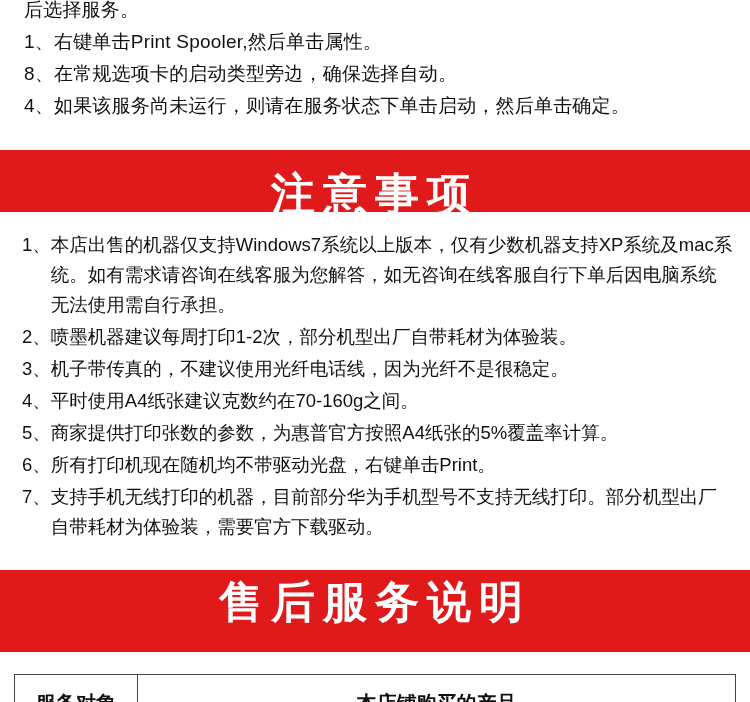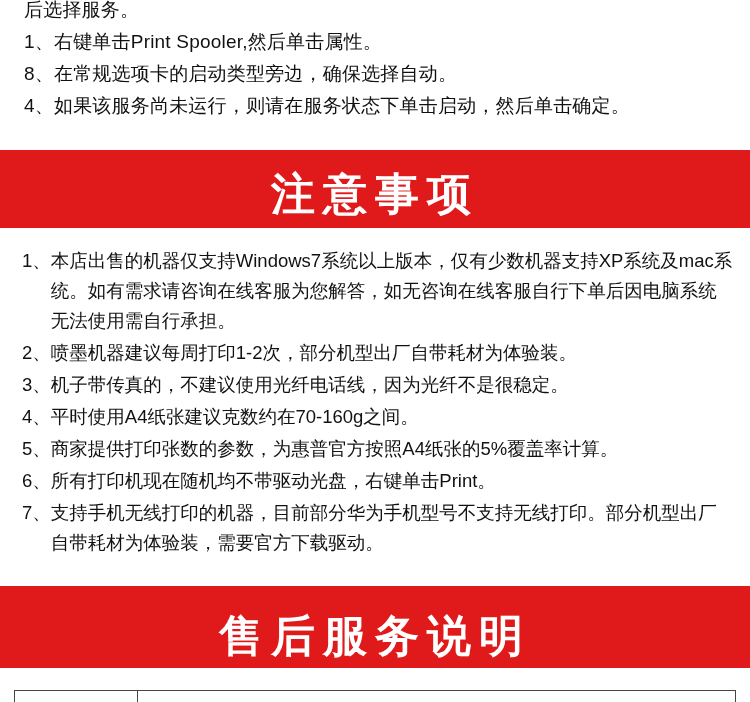--- a/index.html
+++ b/index.html
@@ -47,26 +47,26 @@
   }
   .banner-title {
     color: #ffffff;
     font-size: 44px;
     font-weight: bold;
     letter-spacing: 8px;
     line-height: 1;
     font-family: "Liberation Sans", sans-serif;
   }
   .banner-notes {
-    height: 78px;
+    height: 62px;
     padding-top: 22px;
   }
   .banner-service {
     height: 82px;
-    padding-top: 28px;
+    padding-top: 10px;
   }
 
   
   .notes-block {
     padding: 18px 16px 0 22px;
     box-sizing: border-box;
   }
   .note-item {
     display: flex;
     font-size: 18.5px;

